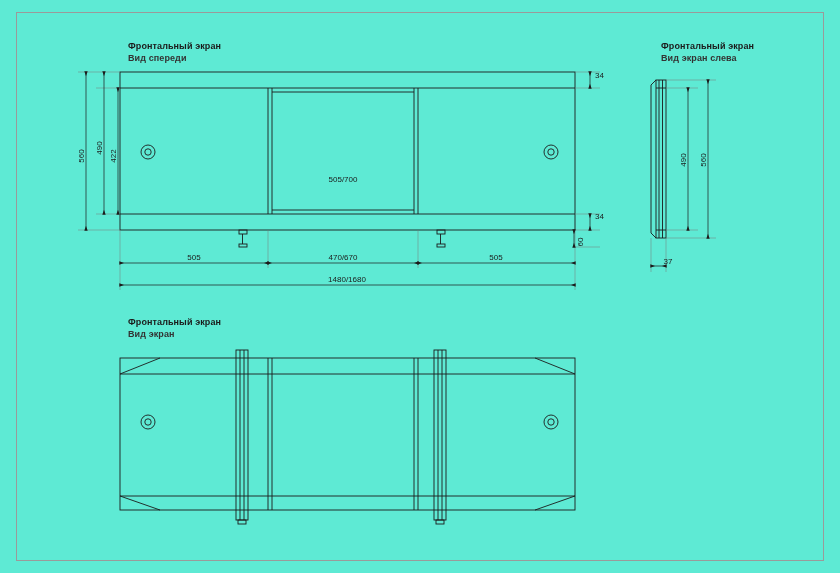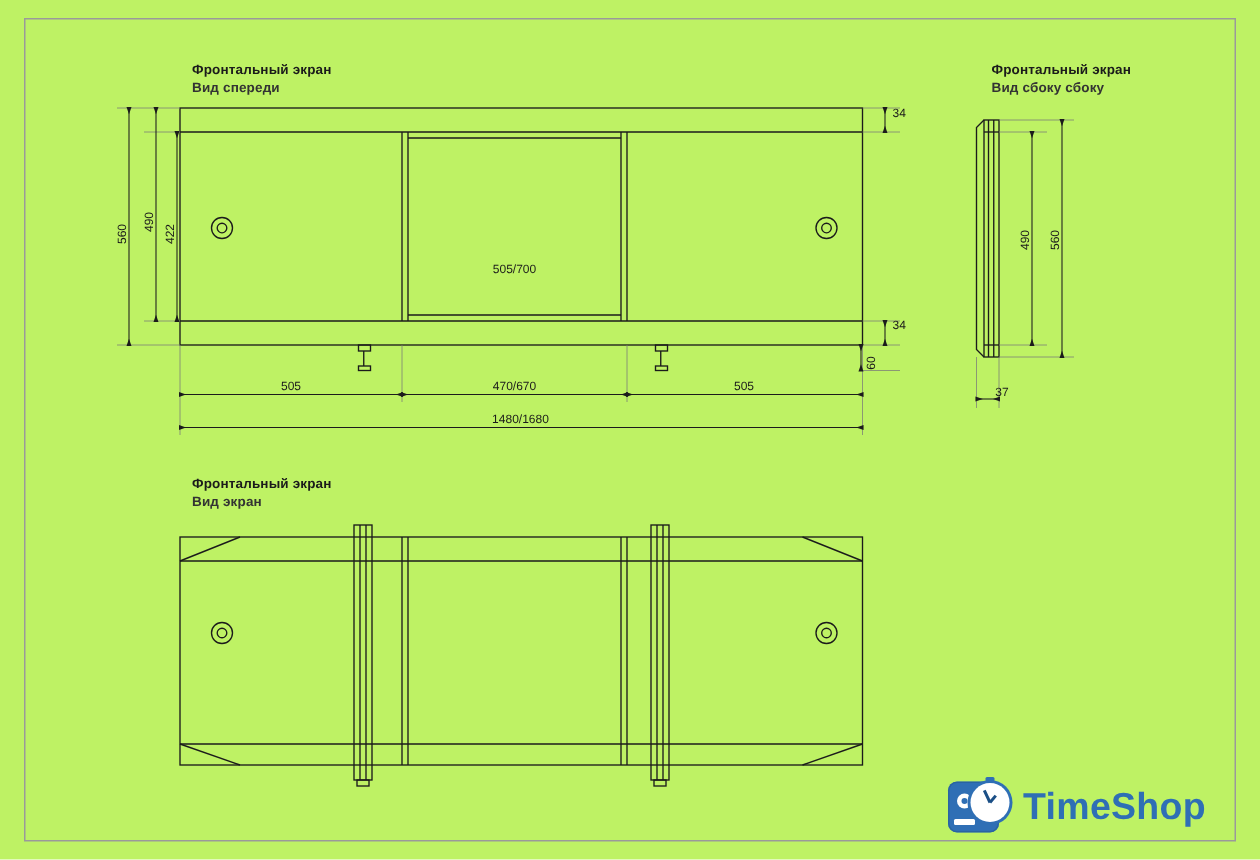--- a/index.html
+++ b/index.html
@@ -7,21 +7,21 @@
     padding: 0;
     background: #ffffff;
   }
   body {
     font-family: "Liberation Sans", sans-serif;
   }
   #page {
     position: relative;
     width: 840px;
     height: 573px;
-    background: #bef264;
+    background: #5eead4;
     overflow: hidden;
   }
   .frame {
     position: absolute;
     left: 16px;
     top: 12px;
     width: 808px;
     height: 549px;
     border: 1px solid #9a9a9a;
     box-sizing: border-box;
@@ -147,21 +147,21 @@
 
   <div class="frame"></div>
 
   <div class="ttl" style="left:128px; top:40px;">
     <span class="b">Фронтальный экран</span>
     <span class="s">Вид спереди</span>
   </div>
 
   <div class="ttl" style="left:661px; top:40px;">
     <span class="b">Фронтальный экран</span>
-    <span class="s">Вид сбоку сбоку</span>
+    <span class="s">Вид экран слева</span>
   </div>
 
   <div class="ttl" style="left:128px; top:316px;">
     <span class="b">Фронтальный экран</span>
     <span class="s">Вид экран</span>
   </div>
 
   <svg class="draw" viewBox="0 0 840 573">
     <defs>
       <marker id="arr" markerWidth="7" markerHeight="6" refX="6" refY="3" orient="auto">
@@ -307,28 +307,14 @@
       <line x1="240" y1="350" x2="240" y2="520"></line>
       <line x1="244" y1="350" x2="244" y2="520"></line>
       <rect x="434" y="350" width="12" height="170"></rect>
       <line x1="438" y1="350" x2="438" y2="520"></line>
       <line x1="442" y1="350" x2="442" y2="520"></line>
       <rect x="238" y="520" width="8" height="4"></rect>
       <rect x="436" y="520" width="8" height="4"></rect>
     </g>
   </svg>
 
-  <div class="logo">
-    <div class="logo-mark">
-      <div class="lens"></div>
-      <div class="bar"></div>
-      <div class="logo-clock">
-        <div class="top"></div>
-        <div class="hh"></div>
-        <div class="mm"></div>
-      </div>
-    </div>
-    <div class="logo-text">
-      <span>Time</span><span class="shop">Shop</span>
-    </div>
-  </div>
 
 </div>
 
 </body></html>

